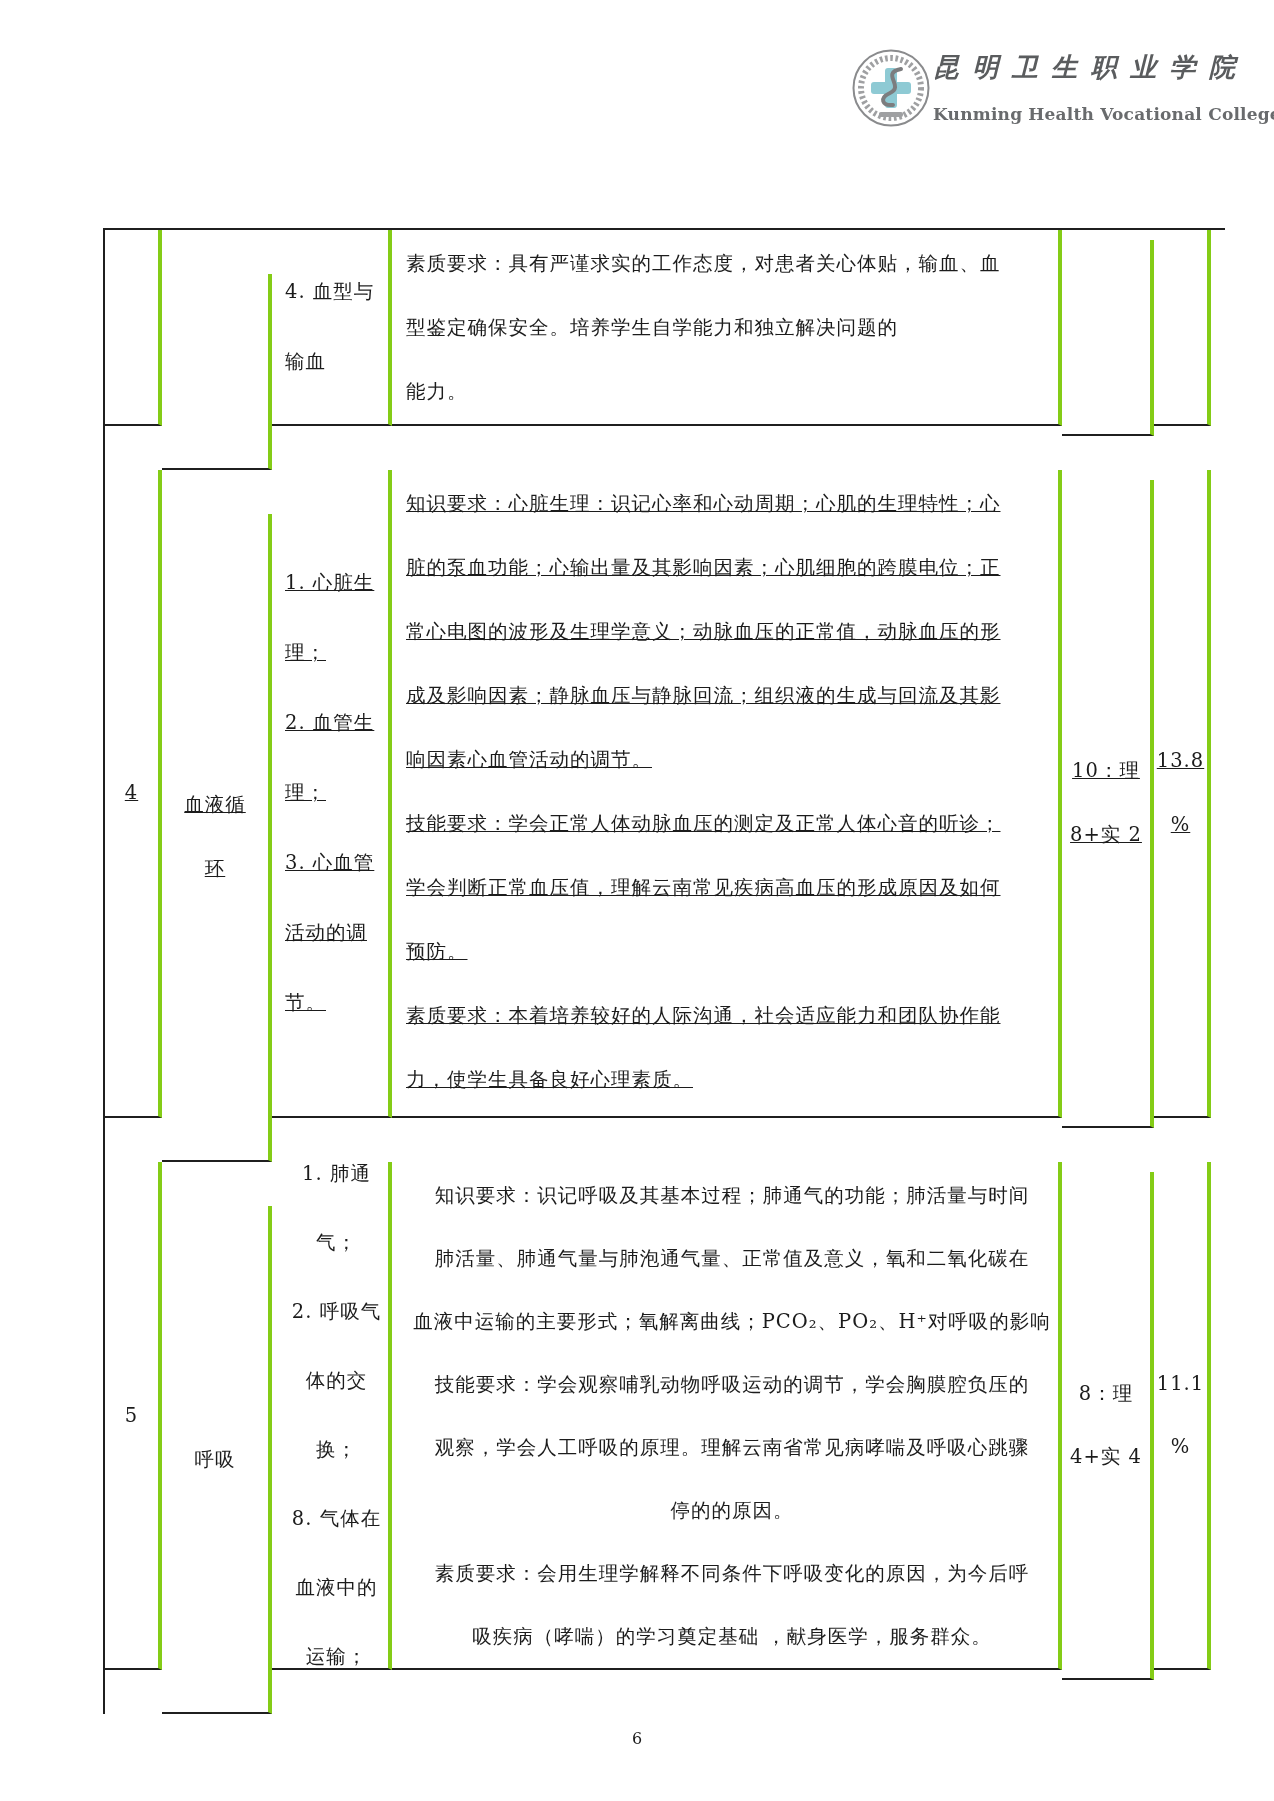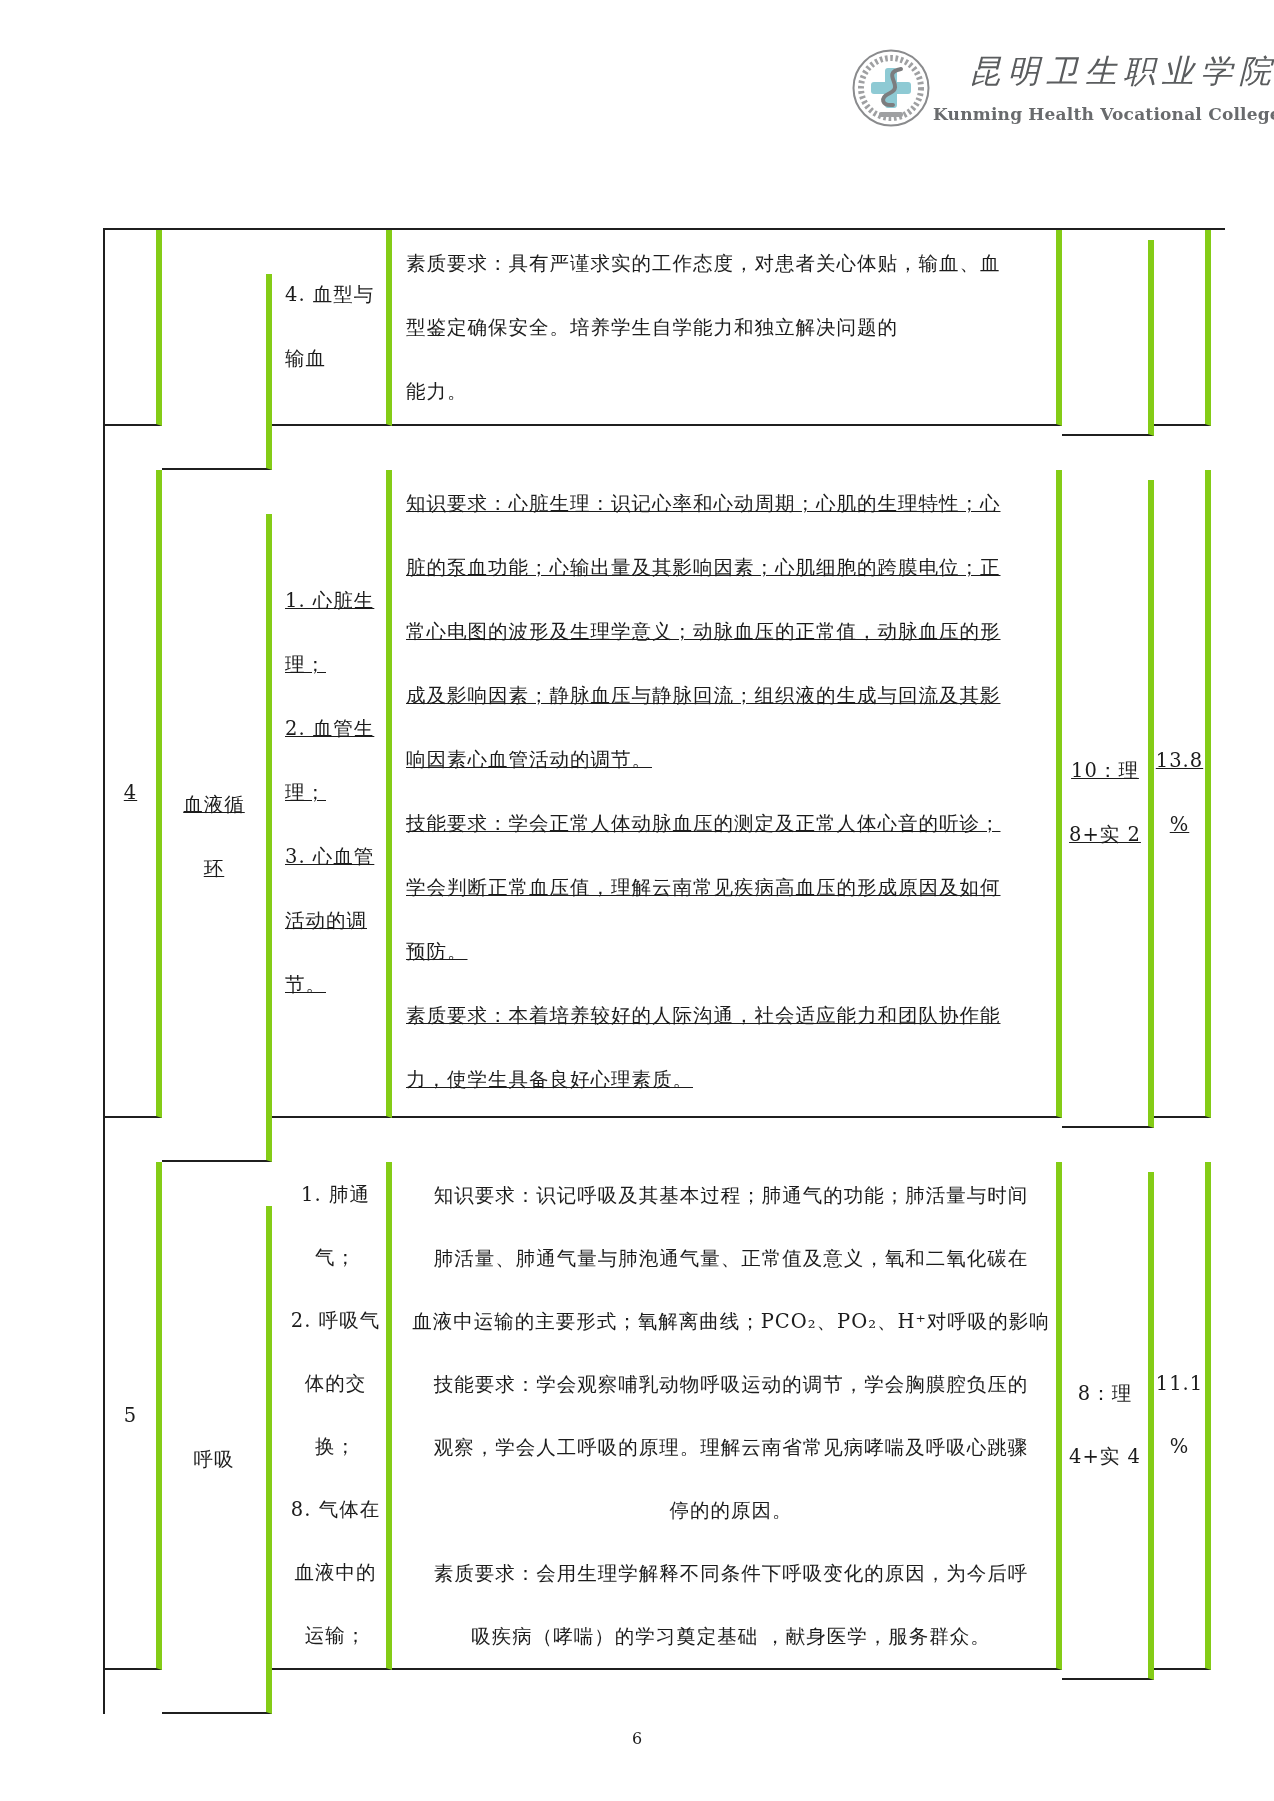--- a/index.html
+++ b/index.html
@@ -6,45 +6,45 @@
   html,body { background:#ffffff; }
   body {
     width:1274px; height:1801px; position:relative;
     font-family:"DejaVu Serif","Liberation Serif",serif;
     color:#1c1c1c;
   }
 
   
   .seal { position:absolute; left:851px; top:48px; width:80px; height:80px; }
   .cn-title {
-    position:absolute; left:969px; top:50px; width:302px; height:54px;
-    font-size:32px; font-weight:400; font-style:italic; color:#5a5c5e;
+    position:absolute; left:933px; top:50px; width:302px; height:54px;
+    font-size:26px; font-weight:700; font-style:italic; color:#5a5c5e;
     text-align:justify; text-align-last:justify; white-space:nowrap;
     display:block; overflow:visible;
   }
   .en-title {
     position:absolute; left:933px; top:104px; width:302px;
     font-size:17px; font-weight:700; color:#696b6d; letter-spacing:0.2px;
     white-space:nowrap;
   }
 
   
   .ctable {
     position:absolute; left:103px; top:228px; width:1122px;
     border-top:2px solid #1f1f1f; border-left:2px solid #1f1f1f;
   }
   .trow { display:flex; }
   .cell {
-    border-right:6px solid #84cc16; border-bottom:2px solid #1f1f1f;
+    border-right:4px solid #84cc16; border-bottom:2px solid #1f1f1f;
     display:flex; flex-direction:column; justify-content:center; align-items:center;
     overflow:hidden;
   }
   .c1 { width:57px; }
   .c2 { width:110px;margin-top:44px; }
-  .c3 { width:120px; align-items:flex-start; padding-left:13px; }
+  .c3 { width:120px; align-items:flex-start; padding-left:13px;gap:6px; }
   .c4 { width:670px; justify-content:flex-start; align-items:flex-start; padding:2px 0 0 14px; }
   .c5 { width:92px;margin-top:10px; }
   .c6 { width:57px; }
   .ra { height:196px; }
   .rb { height:648px;text-decoration:underline; }
   .rc { height:508px;align-items:center; }
 
   .line {
     line-height:64px; font-size:19.5px; letter-spacing:1px; white-space:pre;
   }

